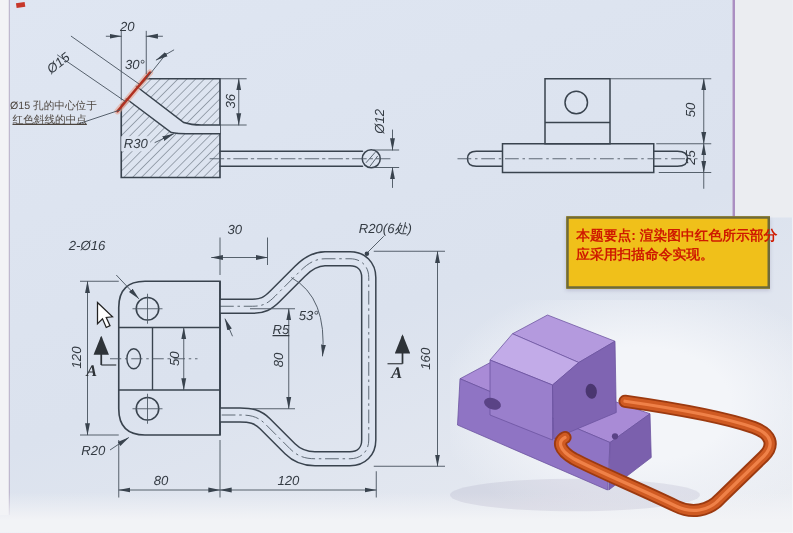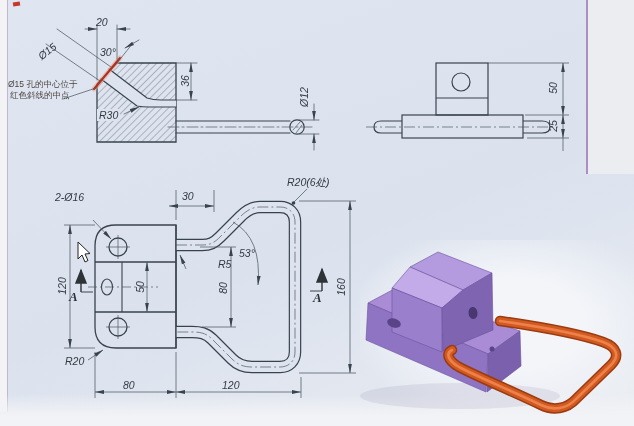--- a/index.html
+++ b/index.html
@@ -11,21 +11,21 @@
   .glow-3d{position:absolute;left:360px;top:240px;width:274px;height:186px;
     background:radial-gradient(ellipse 60% 55% at 55% 45%, #f3f5f9 45%, rgba(243,245,249,0) 100%);}
   .bottom-fade{position:absolute;left:0;top:394px;width:634px;height:32px;
     background:linear-gradient(180deg,rgba(242,243,246,0) 0%,#f2f3f6 70%);}
   .red-mark{position:absolute;left:13px;top:2px;width:7px;height:4px;background:#c7372a;transform:rotate(-8deg);}
   svg.canvas{position:absolute;left:0;top:0;}
   .txt{position:absolute;white-space:nowrap;color:#333a42;font:italic 10.5px "Liberation Sans",sans-serif;text-align:center;}
   .rot90{transform:rotate(-90deg);transform-origin:50% 50%;text-align:center;}
   .title{font:bold 15px "Liberation Sans",sans-serif;font-style:normal;letter-spacing:3px;color:#2e3338;}
   .cjk-note{font:8.5px "Liberation Sans",sans-serif;font-style:normal;color:#4c453f;}
-  .u{}
+  .u{text-decoration:underline;}
   .seclabel{font:bold italic 13px "Liberation Serif",serif;color:#2e3338;}
   .bgpaper{background:#dde4f0;padding:0 2px;}
   .notebox{position:absolute;left:453px;top:173px;width:148px;height:47px;
     background:#f0c01a;border:2px solid #6e6a3a;padding:7px 5px 0 6px;
     box-shadow:0 2px 3px rgba(100,90,140,.25);}
   .notebox div{font:bold 11px "Liberation Sans",sans-serif;color:#cf1a00;line-height:15px;white-space:nowrap;}
   .watermark{position:absolute;left:413px;top:401px;font:16px "Liberation Sans",sans-serif;color:#26282b;}
 </style>
 </head>
 <body>
@@ -199,25 +199,29 @@
   <div class="txt rot90" style="left:173px;top:75px;width:24px;">36</div>
   <div class="txt rot90" style="left:289px;top:91px;width:30px;">Ø12</div>
 
   <div class="txt rot90" style="left:541px;top:82px;width:24px;">50</div>
   <div class="txt rot90" style="left:541px;top:120px;width:24px;">25</div>
 
   <div class="txt" style="left:55px;top:191px;">2-Ø16</div>
   <div class="txt rot90" style="left:47px;top:280px;width:30px;">120</div>
   <div class="txt seclabel" style="left:69px;top:289px;">A</div>
   <div class="txt rot90" style="left:128px;top:281px;width:24px;">50</div>
-  <div class="txt" style="left:182px;top:190px;">30</div>
+  <div class="txt" style="left:182px;top:178px;">30</div>
   <div class="txt u" style="left:190px;top:258px;margin-left:28px;">R5</div>
   <div class="txt" style="left:239px;top:247px;">53°</div>
   <div class="txt rot90" style="left:211px;top:282px;width:24px;">80</div>
   <div class="txt" style="left:287px;top:176px;">R20(6处)</div>
   <div class="txt seclabel" style="left:313px;top:290px;">A</div>
   <div class="txt rot90" style="left:326px;top:281px;width:30px;">160</div>
   <div class="txt" style="left:65px;top:355px;">R20</div>
   <div class="txt" style="left:123px;top:379px;">80</div>
   <div class="txt" style="left:222px;top:379px;">120</div>
 
+  <div class="notebox">
+    <div>本题要点: 渲染图中红色所示部分</div>
+    <div>应采用扫描命令实现。</div>
+  </div>
 
 </div>
 
 </body></html>

